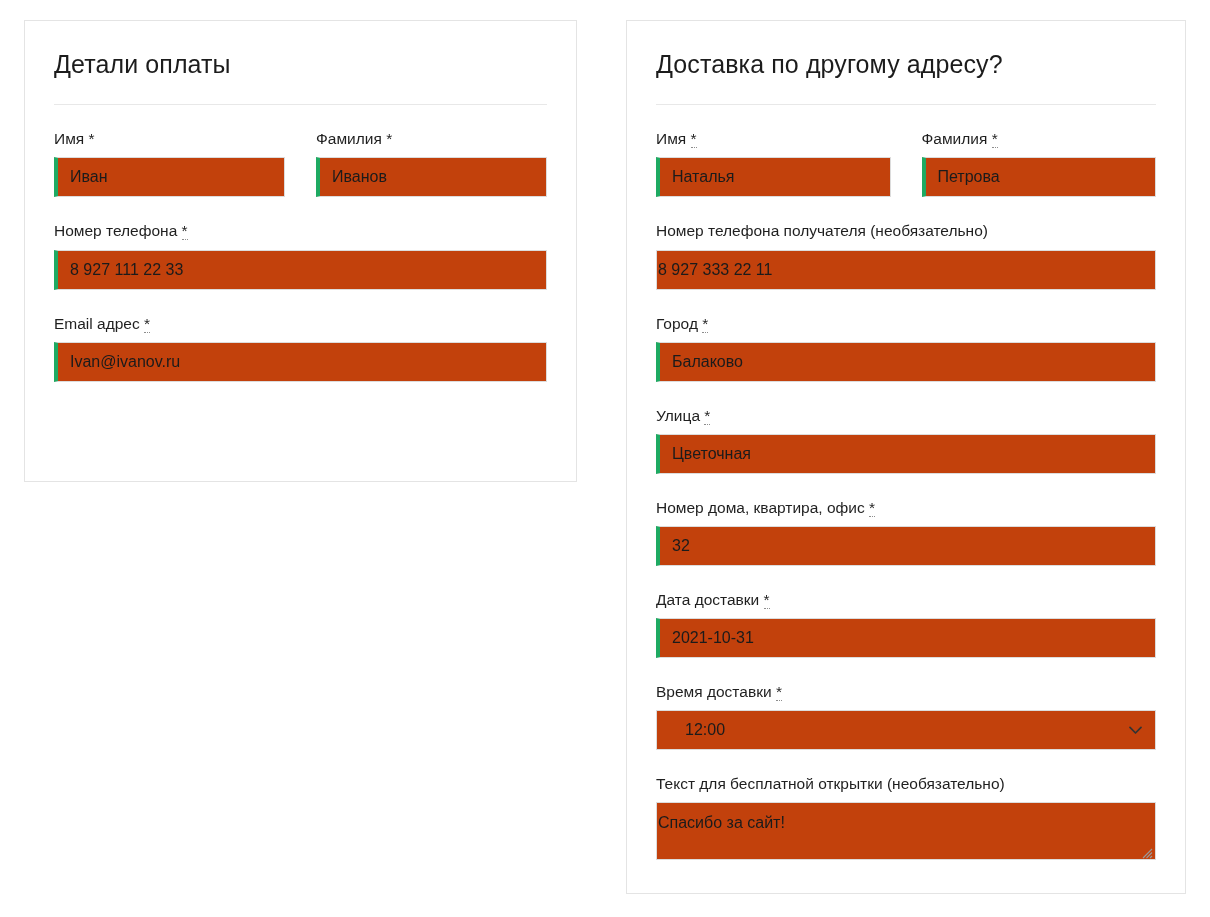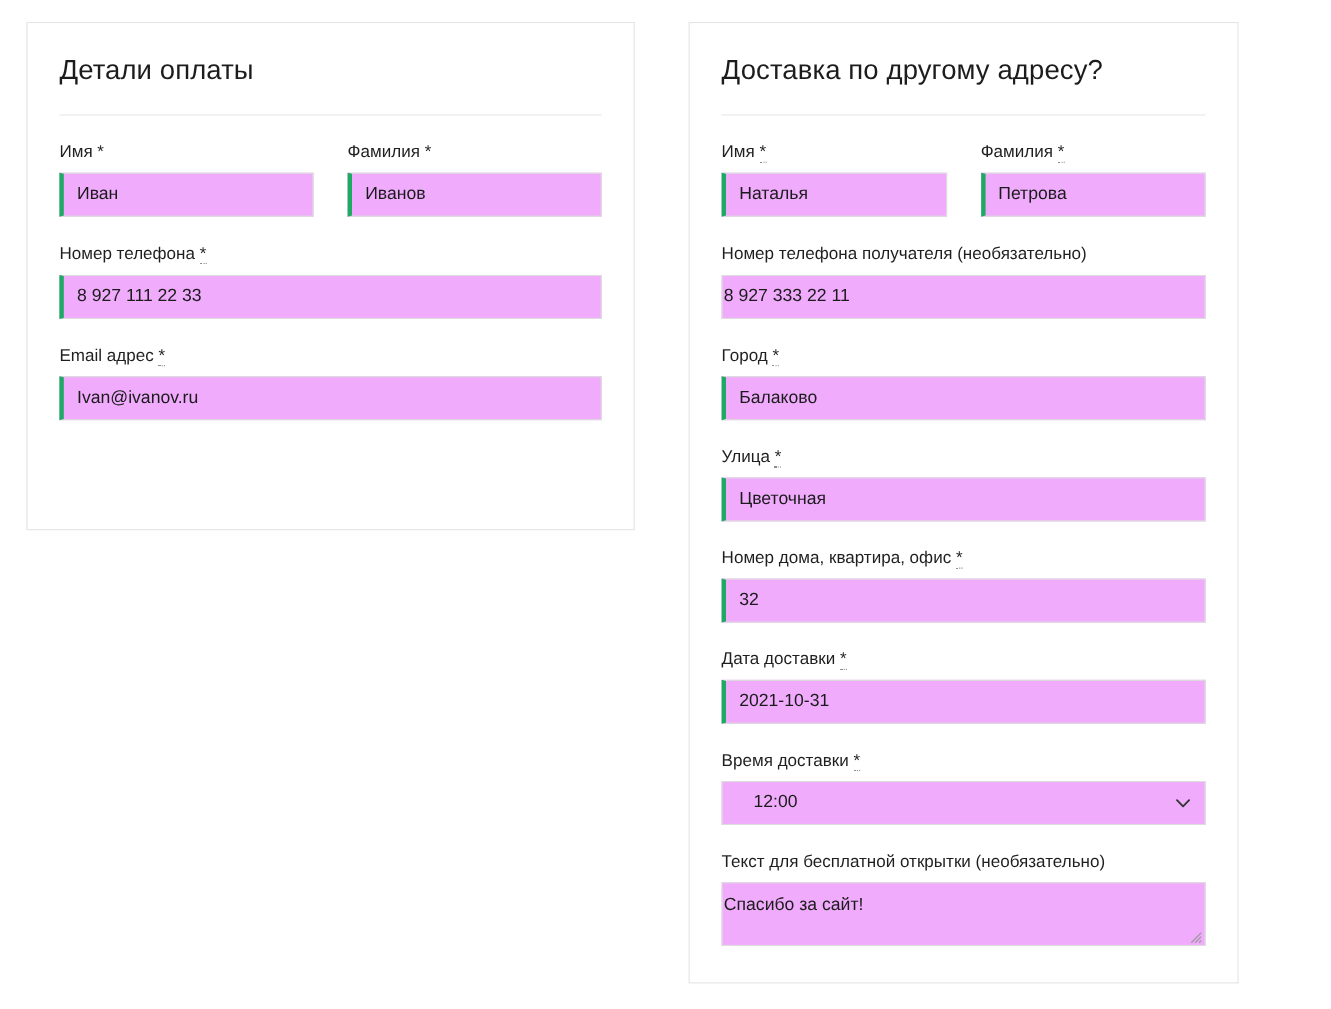--- a/index.html
+++ b/index.html
@@ -31,21 +31,21 @@
   }
   #card-billing {
     left: 24px;
     top: 20px;
     width: 553px;
     height: 462px;
   }
   #card-shipping {
     left: 626px;
     top: 20px;
-    width: 500px;
+    width: 560px;
     height: 874px;
   }
 
   .card-inner {
     padding: 28px 29px 0 29px;
   }
 
   
   .card-title {
     font-size: 25px;
@@ -92,21 +92,21 @@
     border-bottom: 1px dotted #8d8d8d;
   }
 
   
   .input,
   .select,
   .textarea {
     display: block;
     box-sizing: border-box;
     width: 100%;
-    background: #f0abfc;
+    background: #c2410c;
     border: 1px solid #dcdcdc;
     border-left: 4px solid #1eaa62;
     font-family: "Liberation Sans", sans-serif;
     font-size: 16px;
     color: #1b1b1b;
     padding: 0 12px;
     height: 40px;
     line-height: 38px;
     outline: none;
     border-radius: 0;

